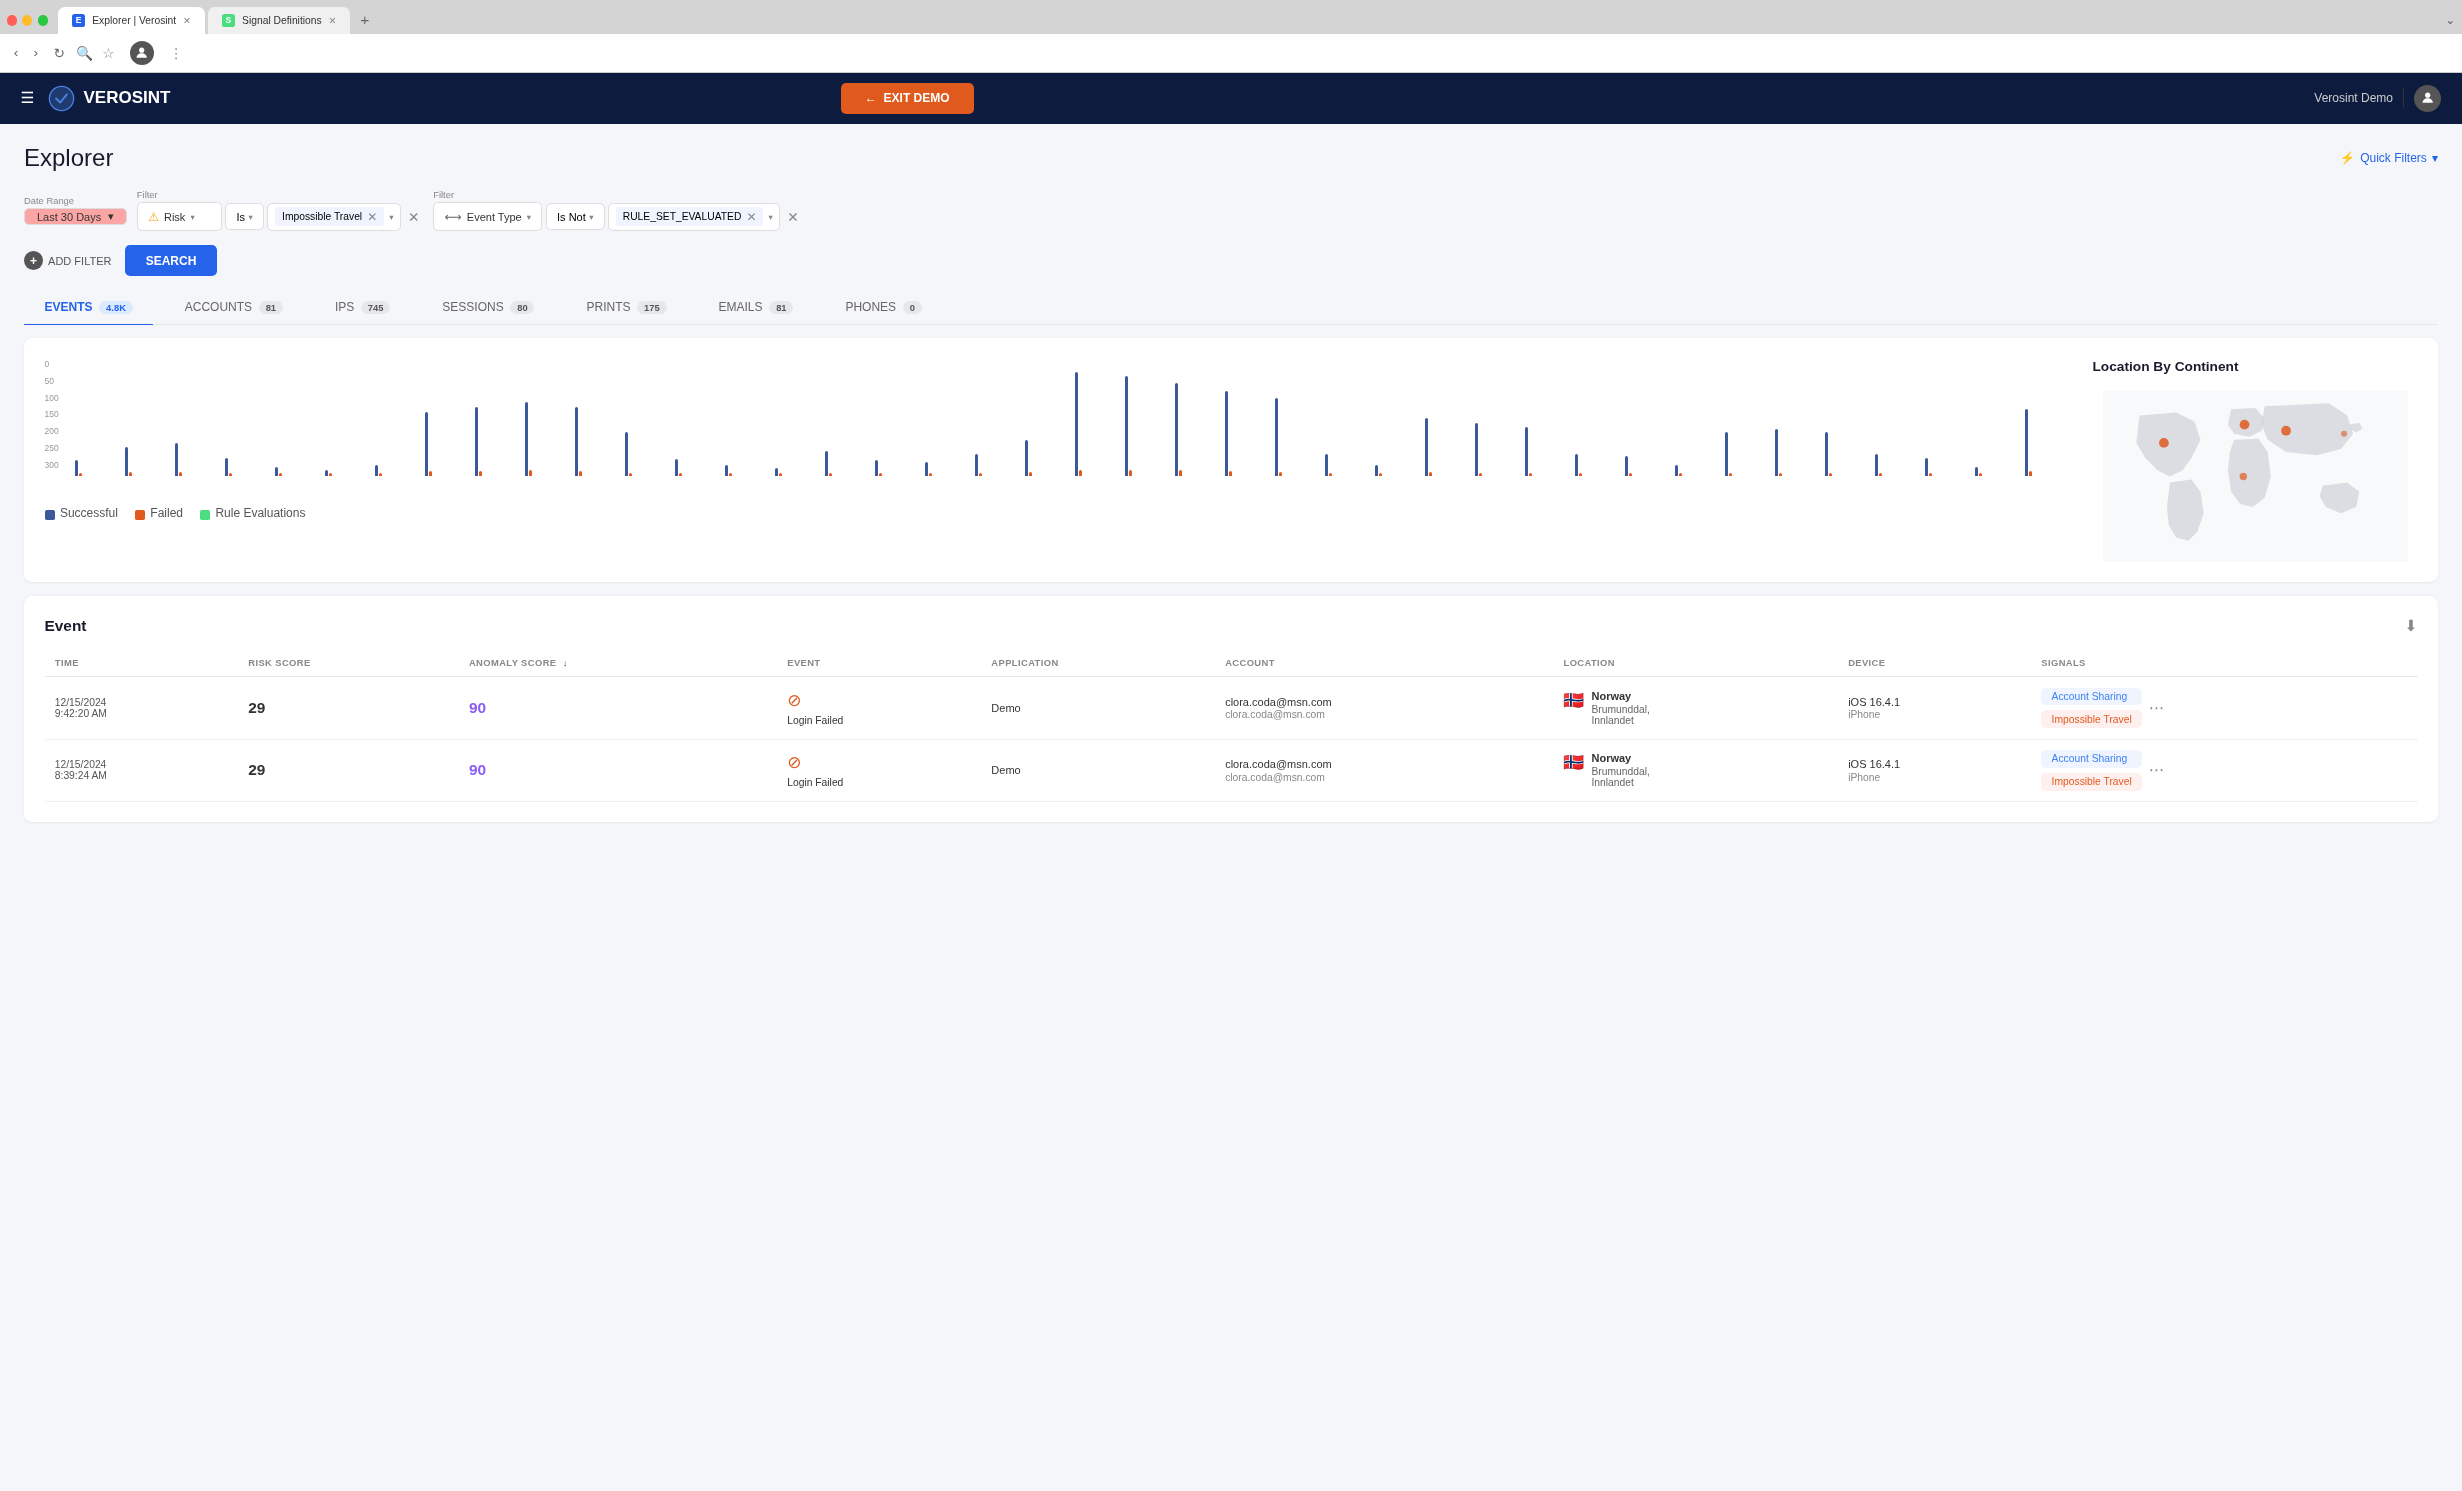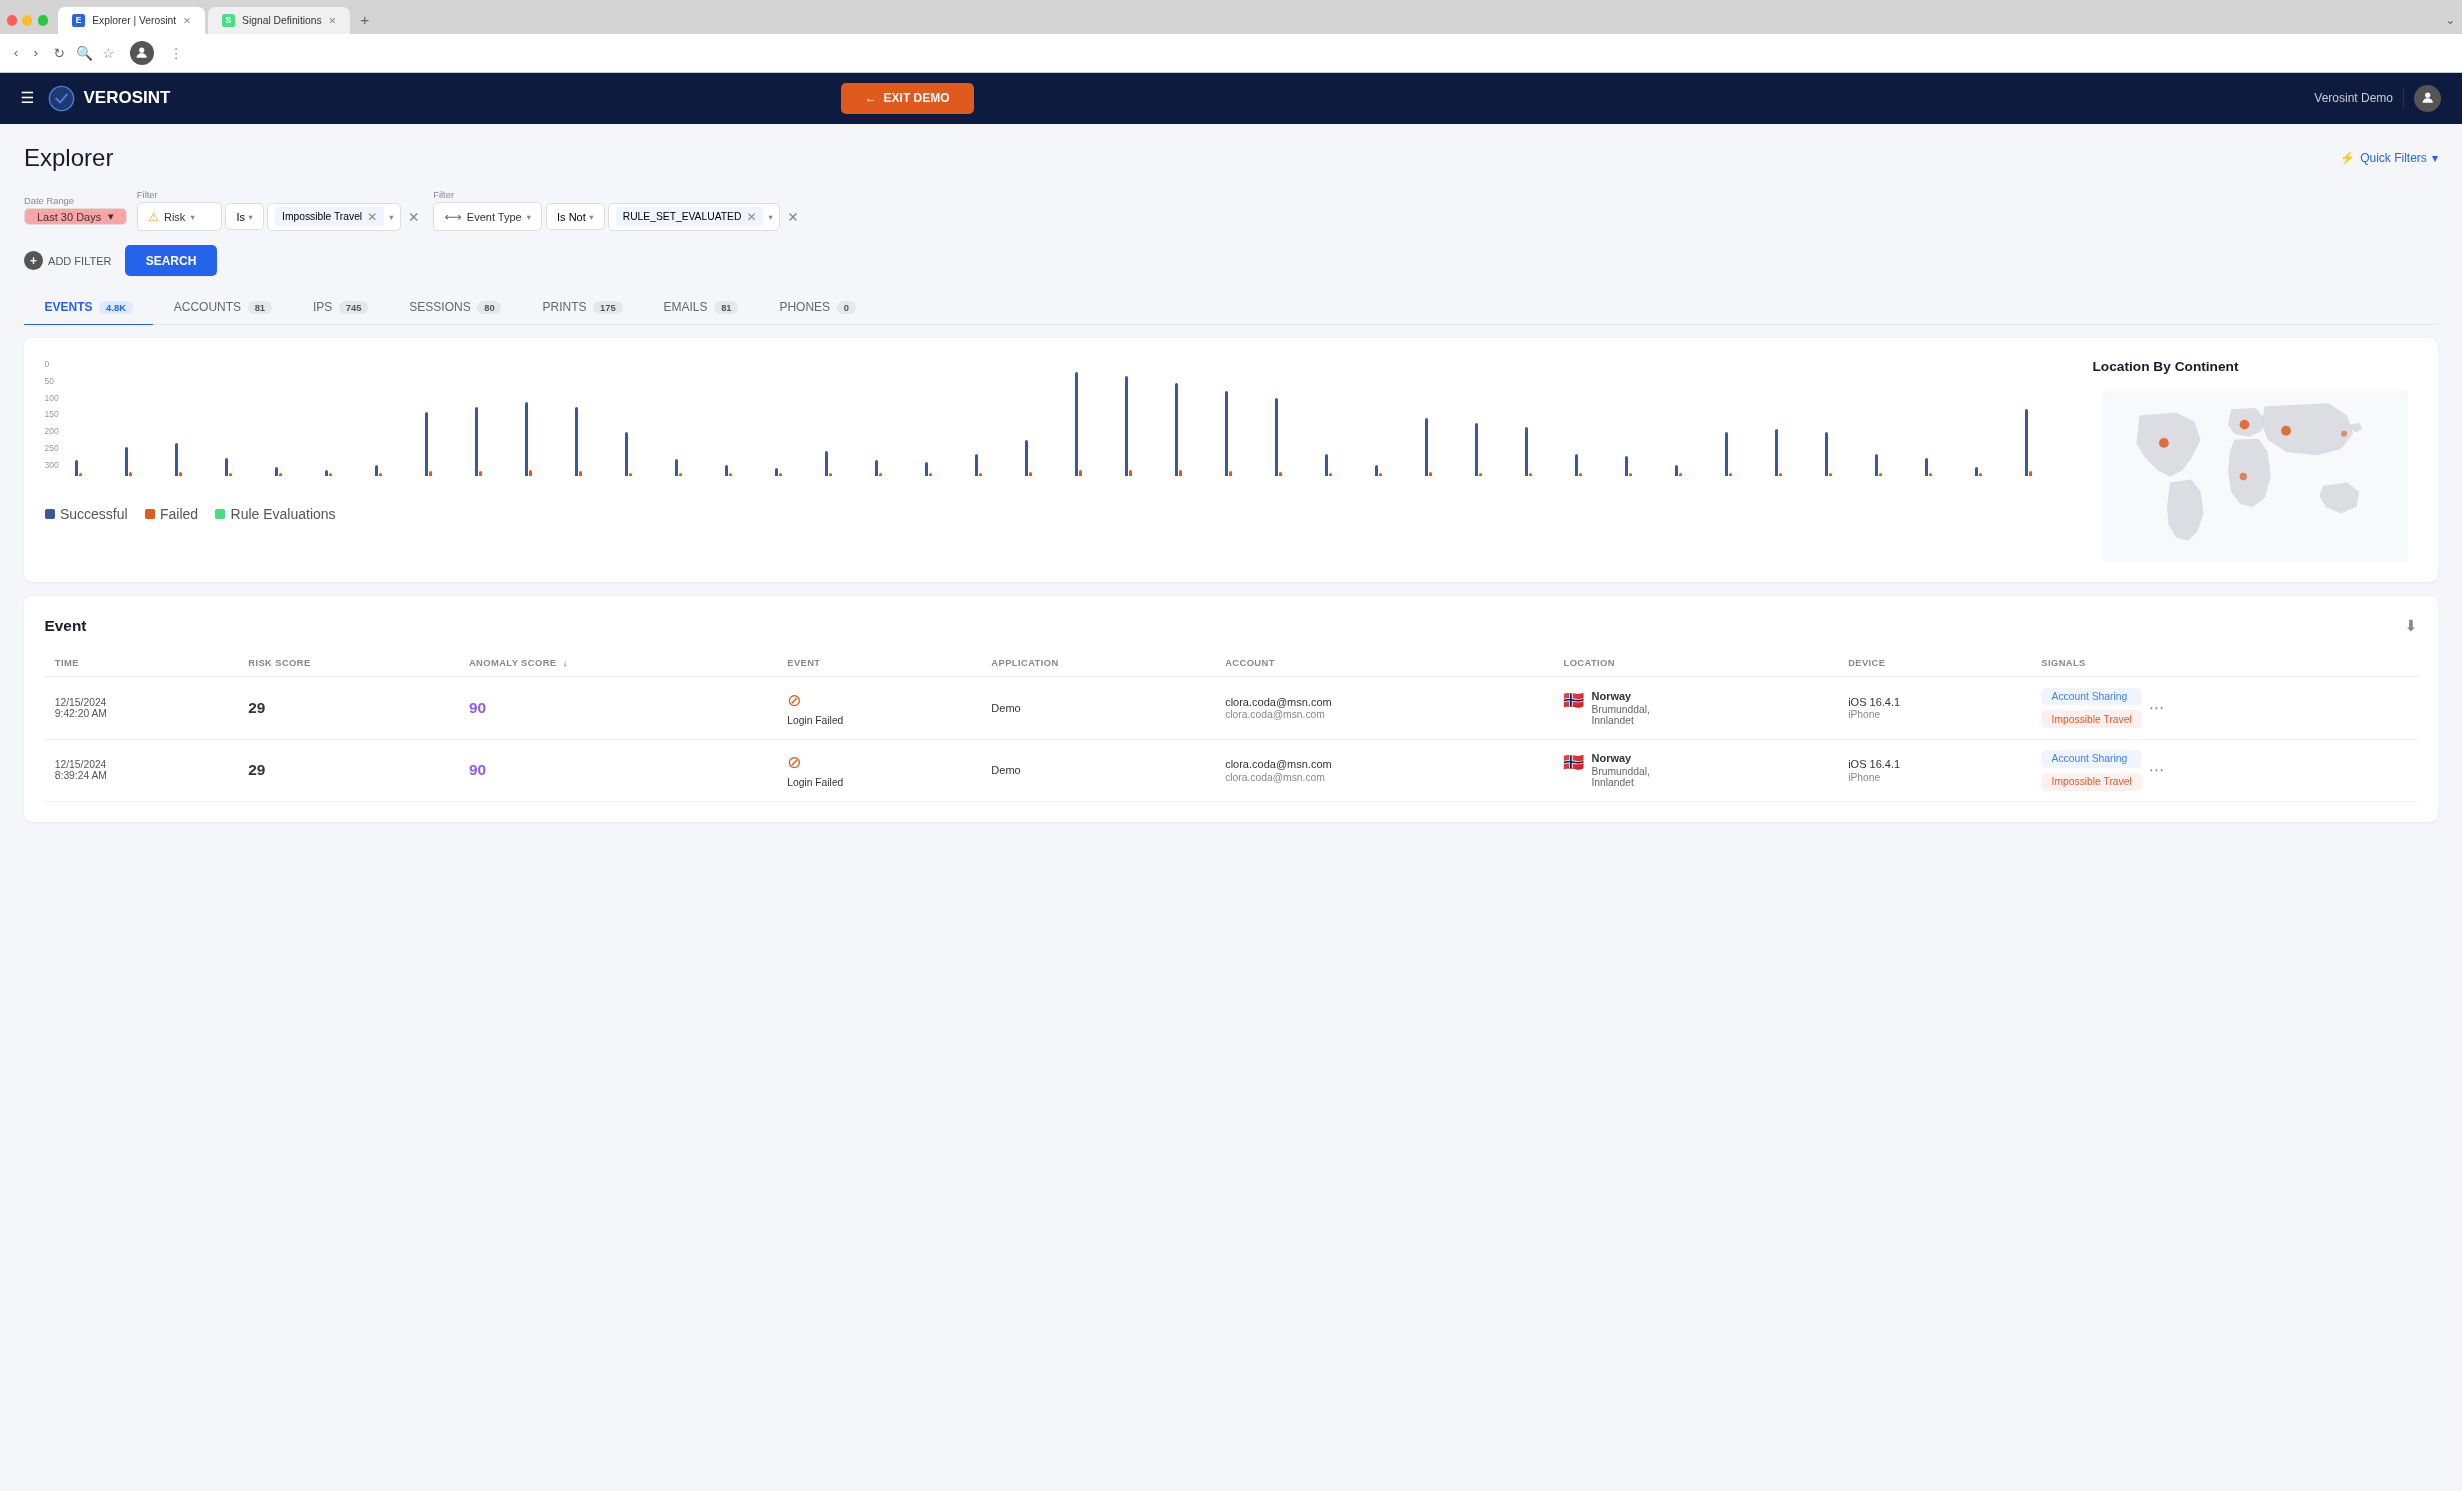--- a/index.html
+++ b/index.html
@@ -50,21 +50,21 @@
     .filter-chip-remove { cursor: pointer; color: #888; font-size: 12px; }
     .filter-remove-btn { background: none; border: none; cursor: pointer; color: #888; font-size: 13.7px; padding: 3.4px; }
     .filter-chevron { color: #888; font-size: 8.5px; }
     .warning-icon { color: #f59e0b; font-size: 12px; }
     .event-type-icon { color: #666; font-size: 12px; }
     .add-filter-btn { display: flex; align-items: center; gap: 5.1px; font-size: 11px; color: #555; cursor: pointer; background: none; border: none; }
     .add-filter-circle { width: 19px; height: 19px; border-radius: 50%; background: #555; color: white; display: flex; align-items: center; justify-content: center; font-size: 12px; font-weight: bold; }
     .search-btn { background: #2563eb; color: white; border: none; border-radius: 5.1px; padding: 8.5px 20.5px; font-size: 12px; font-weight: 600; cursor: pointer; }
 
     
-    .tabs-row { display: flex; gap: 0; border-bottom: 1.7px solid #e5e7eb; margin-bottom: 0; }
+    .tabs-row { display: flex; gap: 11px; border-bottom: 1.7px solid #e5e7eb; margin-bottom: 0; }
     .tab-item { padding: 10.3px 20.5px; font-size: 12px; cursor: pointer; color: #666; display: flex; align-items: center; gap: 6.8px; border-bottom: 1.7px solid transparent; margin-bottom: -1.7px; }
     .tab-item.active { color: #2563eb; border-bottom: 1.7px solid #2563eb; font-weight: 600; }
     .tab-badge { background: #e5e7eb; color: #555; border-radius: 8.5px; padding: 0.9px 6.8px; font-size: 9.4px; font-weight: 600; }
     .tab-item.active .tab-badge { background: #dbeafe; color: #2563eb; }
 
     
     .charts-section { background: white; border-radius: 8.5px; padding: 20.5px; margin: 13.7px 0; display: flex; gap: 20.5px; box-shadow: 0 0.9px 2.6px rgba(0,0,0,0.06); }
     .chart-left { flex: 1; }
     .chart-right { width: 325px; }
     .chart-title { font-size: 13.7px; font-weight: 600; color: #1a1a2e; margin-bottom: 17px; }
@@ -73,21 +73,21 @@
     .bar-chart { position: relative; height: 137px; }
     .bar-chart-y-labels { position: absolute; left: 0; top: 0; bottom: 26px; display: flex; flex-direction: column-reverse; justify-content: space-between; font-size: 8.5px; color: #999; width: 26px; }
     .bar-chart-area { margin-left: 30px; height: 100%; position: relative; }
     .bars-container { display: flex; align-items: flex-end; height: 120px; gap: 2.6px; padding-bottom: 3.4px; }
     .bar-group { display: flex; align-items: flex-end; gap: 0.9px; flex: 1; }
     .bar { border-radius: 1.7px 1.7px 0 0; min-width: 3.4px; }
     .bar.success { background: #3b5998; }
     .bar.failed { background: #e05a1e; }
     .x-labels { display: flex; justify-content: space-between; margin-top: 5.1px; font-size: 8.5px; color: #999; margin-left: 30px; }
     .chart-legend { display: flex; gap: 17px; margin-top: 10.3px; }
-    .legend-item { display: flex; align-items: center; gap: 5.1px; font-size: 14px; color: #555; }
+    .legend-item { display: flex; align-items: flex-end; gap: 5.1px; font-size: 12px; color: #555; }
     .legend-dot { width: 10.3px; height: 10.3px; border-radius: 1.7px; }
     .legend-dot.success { background: #3b5998; }
     .legend-dot.failed { background: #e05a1e; }
     .legend-dot.rule { background: #4ade80; }
 
     
     .map-container { position: relative; width: 100%; height: 171px; }
     .map-svg { width: 100%; height: 100%; }
 
     

